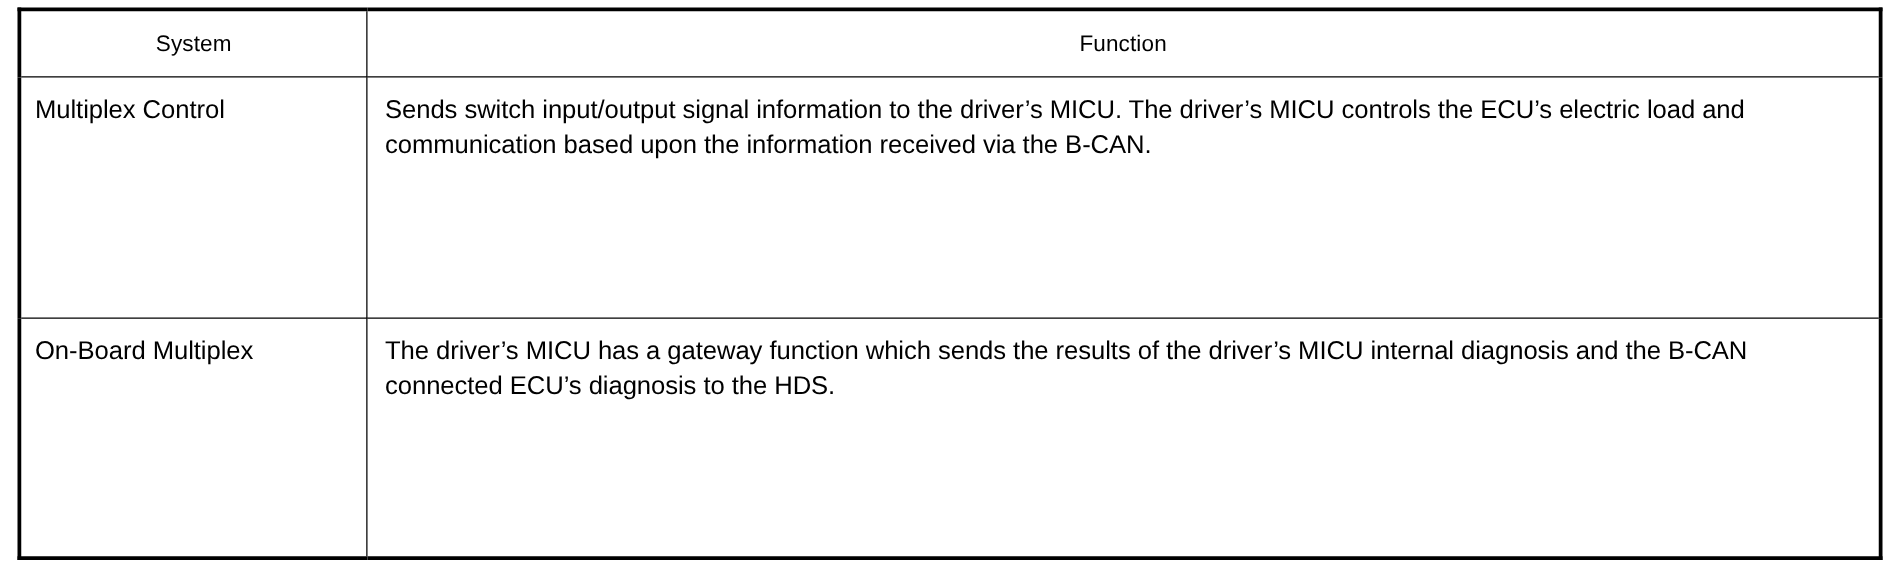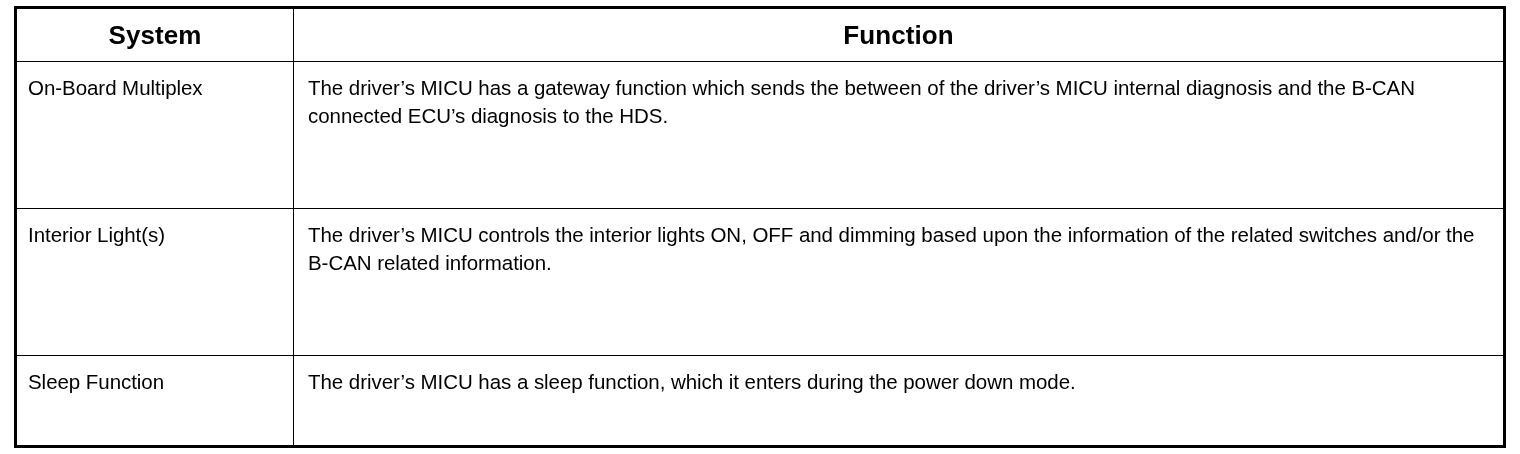--- a/index.html
+++ b/index.html
@@ -52,22 +52,22 @@
   }
   table.spec-table th:last-child,
   table.spec-table td:last-child {
     border-right: 3px solid #000000;
   }
 
   .head-cell {
     height: 52px;
     text-align: center;
     vertical-align: middle;
-    font-weight: bold;
-    font-size: 26px;
+    font-weight: normal;
+    font-size: 18px;
     line-height: 52px;
     letter-spacing: 0.1px;
   }
   .head-cell .head-text {
     display: block;
   }
 
   .cell-inner {
     padding: 12px 10px 10px 12px;
     font-size: 20.5px;
@@ -101,37 +101,29 @@
           <span class="head-text">System</span>
         </th>
         <th class="head-cell">
           <span class="head-text">Function</span>
         </th>
       </tr>
     </thead>
     <tbody>
       <tr class="row-tall">
         <td class="sys-cell">
-          <div class="cell-inner">On-Board Multiplex</div>
+          <div class="cell-inner">Multiplex Control</div>
         </td>
         <td class="fn-cell">
-          <div class="cell-inner">The driver’s MICU has a gateway function which sends the between of the driver’s MICU internal diagnosis and the B-CAN connected ECU’s diagnosis to the HDS.</div>
+          <div class="cell-inner">Sends switch input/output signal information to the driver’s MICU. The driver’s MICU controls the ECU’s electric load and communication based upon the information received via the B-CAN.</div>
         </td>
       </tr>
       <tr class="row-tall">
         <td class="sys-cell">
-          <div class="cell-inner">Interior Light(s)</div>
+          <div class="cell-inner">On-Board Multiplex</div>
         </td>
         <td class="fn-cell">
-          <div class="cell-inner">The driver’s MICU controls the interior lights ON, OFF and dimming based upon the information of the related switches and/or the B-CAN related information.</div>
-        </td>
-      </tr>
-      <tr class="row-short">
-        <td class="sys-cell">
-          <div class="cell-inner">Sleep Function</div>
-        </td>
-        <td class="fn-cell">
-          <div class="cell-inner">The driver’s MICU has a sleep function, which it enters during the power down mode.</div>
+          <div class="cell-inner">The driver’s MICU has a gateway function which sends the results of the driver’s MICU internal diagnosis and the B-CAN connected ECU’s diagnosis to the HDS.</div>
         </td>
       </tr>
     </tbody>
   </table>
 </div>
 
 </body></html>

